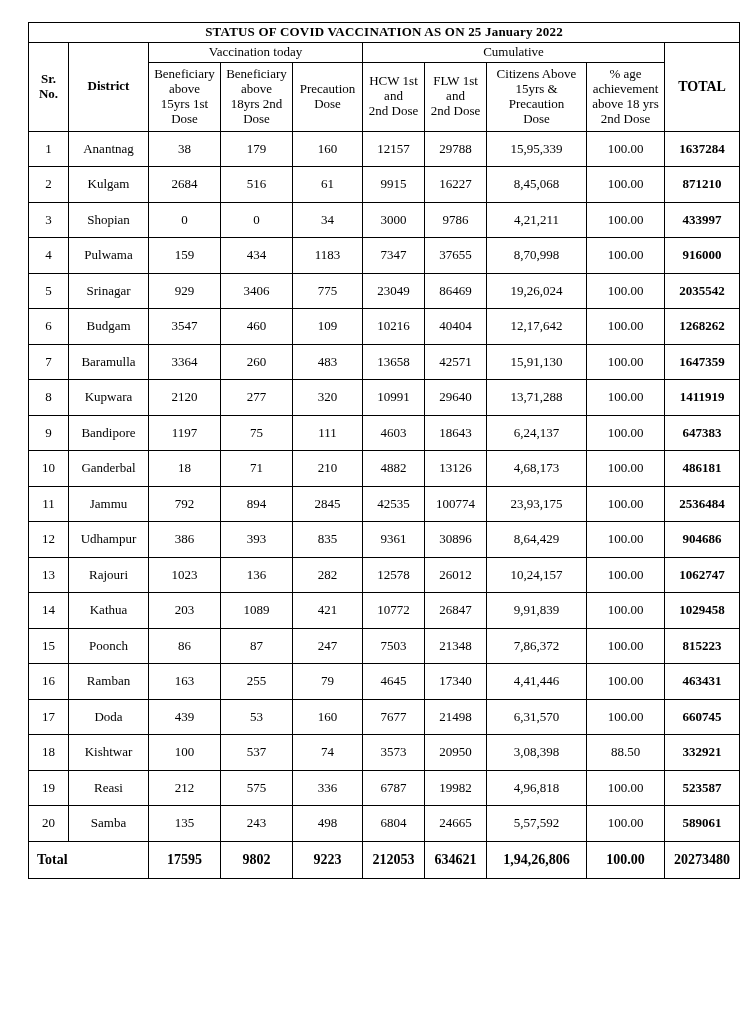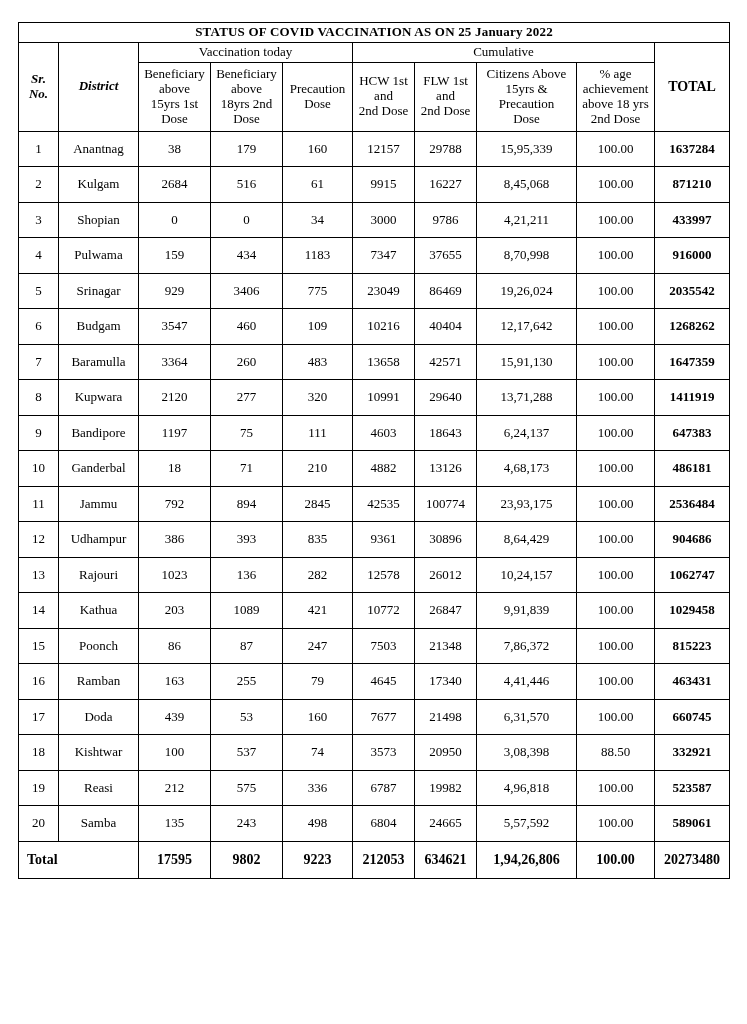--- a/index.html
+++ b/index.html
@@ -11,21 +11,21 @@
     width: 747px;
     height: 1024px;
     font-family: "Liberation Serif", serif;
     color: #000000;
   }
   .page {
     width: 747px;
     height: 1024px;
     position: relative;
     box-sizing: border-box;
-    padding: 22px 18px 16px 18px;
+    padding: 22px 18px 16px 28px;
   }
   table.vax {
     width: 100%;
     border-collapse: collapse;
     table-layout: fixed;
   }
   table.vax th, table.vax td {
     border: 1px solid #000000;
     text-align: center;
     vertical-align: middle;
@@ -52,21 +52,20 @@
     padding: 4px 3px;
     height: 64px;
   }
   .col-head.bold {
     font-weight: bold;
     font-size: 14px;
   }
   .sr-head {
     font-weight: bold;
     font-size: 14px;
-    font-style: italic;
   }
   td.sr {
     font-size: 13px;
   }
   td.district {
     text-align: left;
     padding-left: 8px;
     font-size: 13.5px;
     margin-top: 29px;
   }

